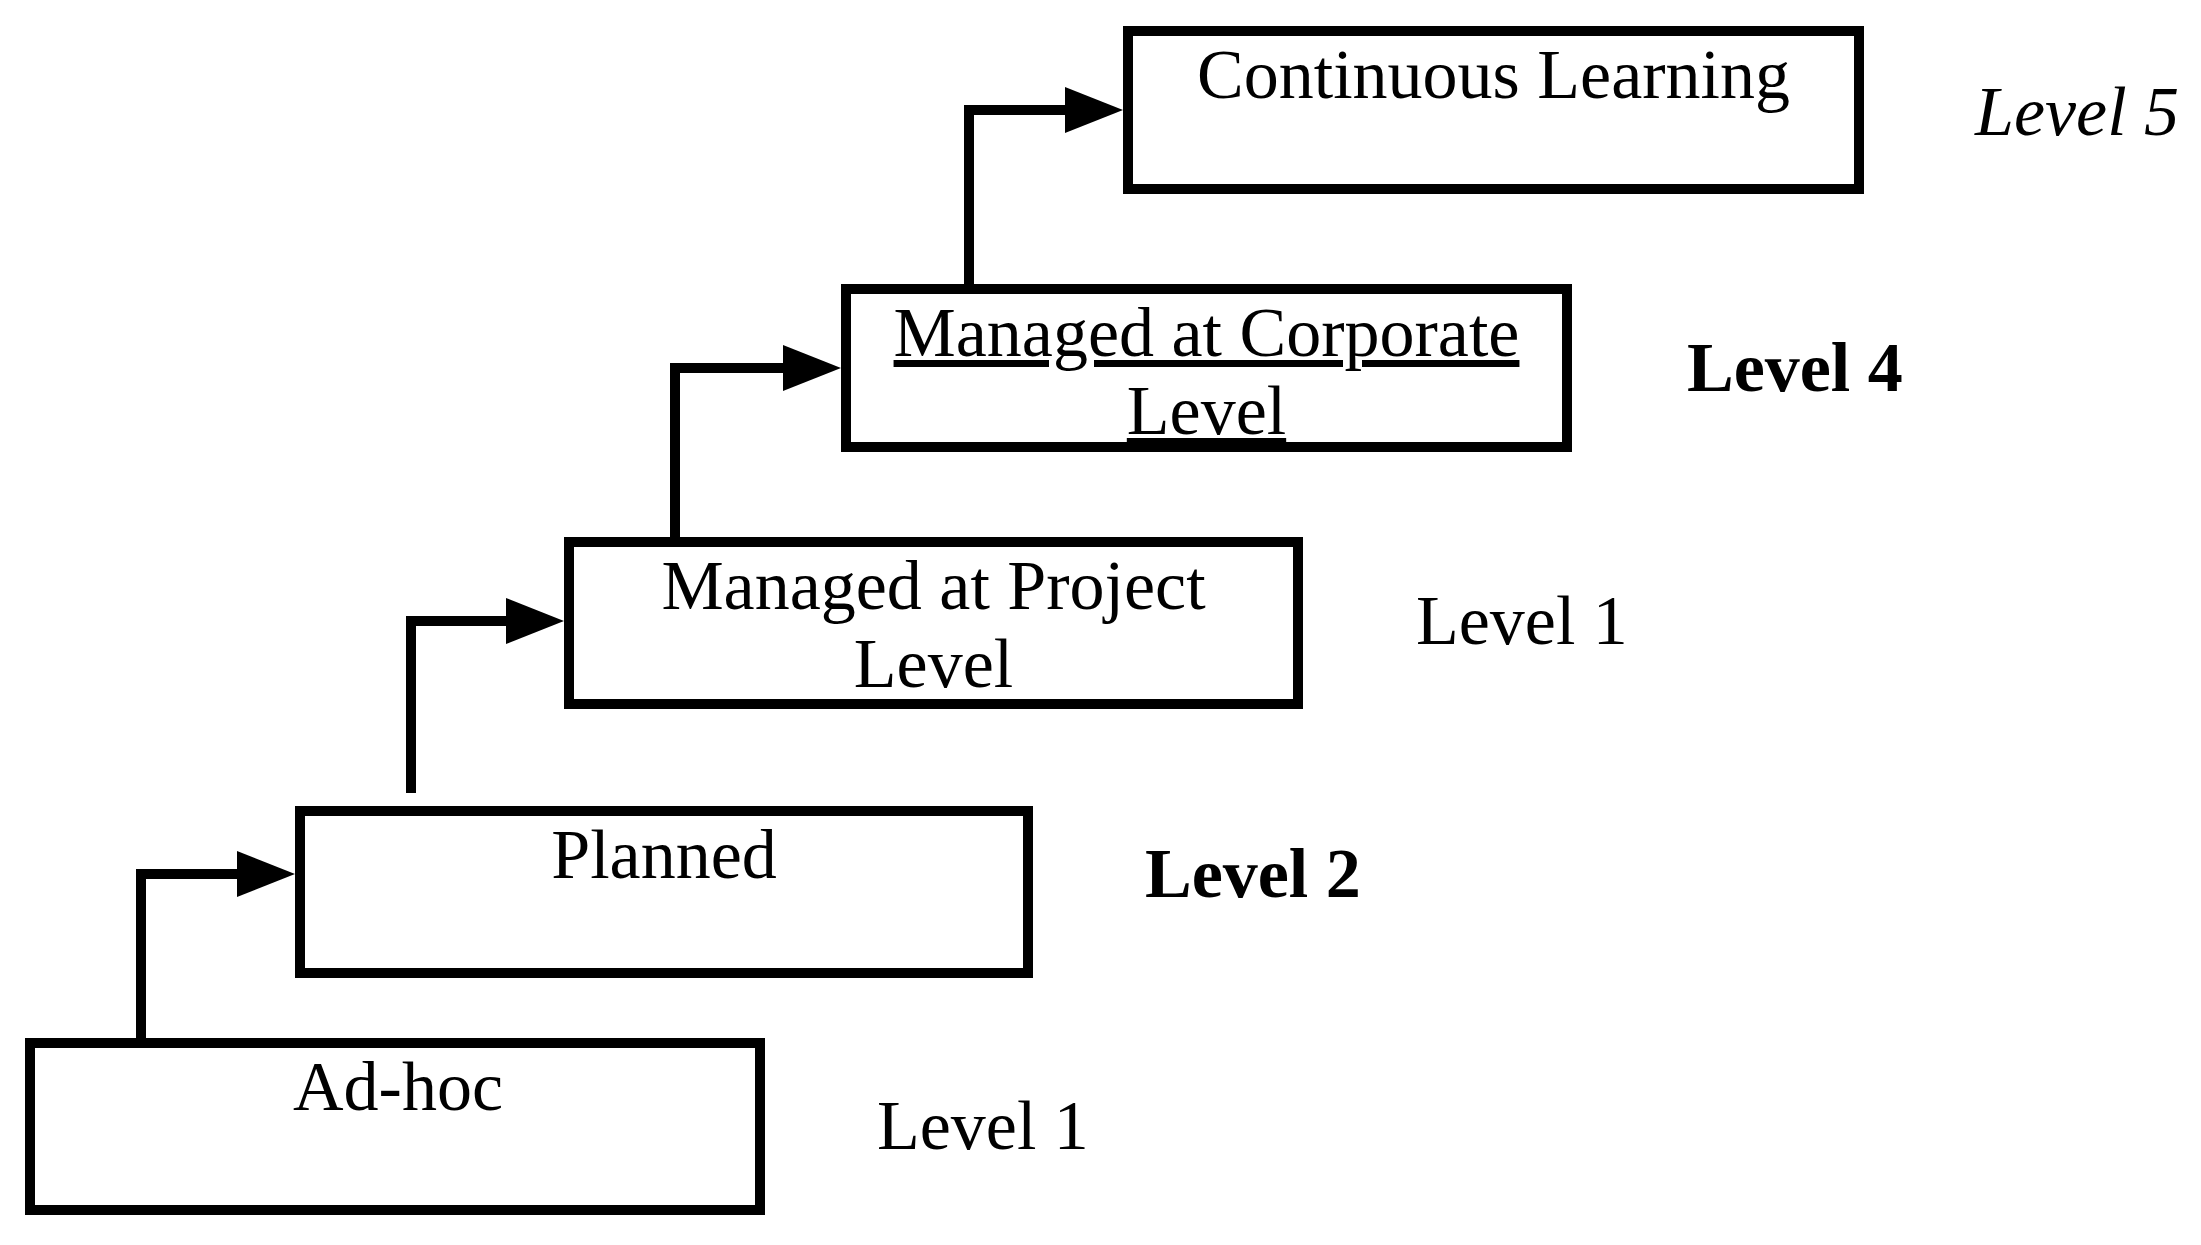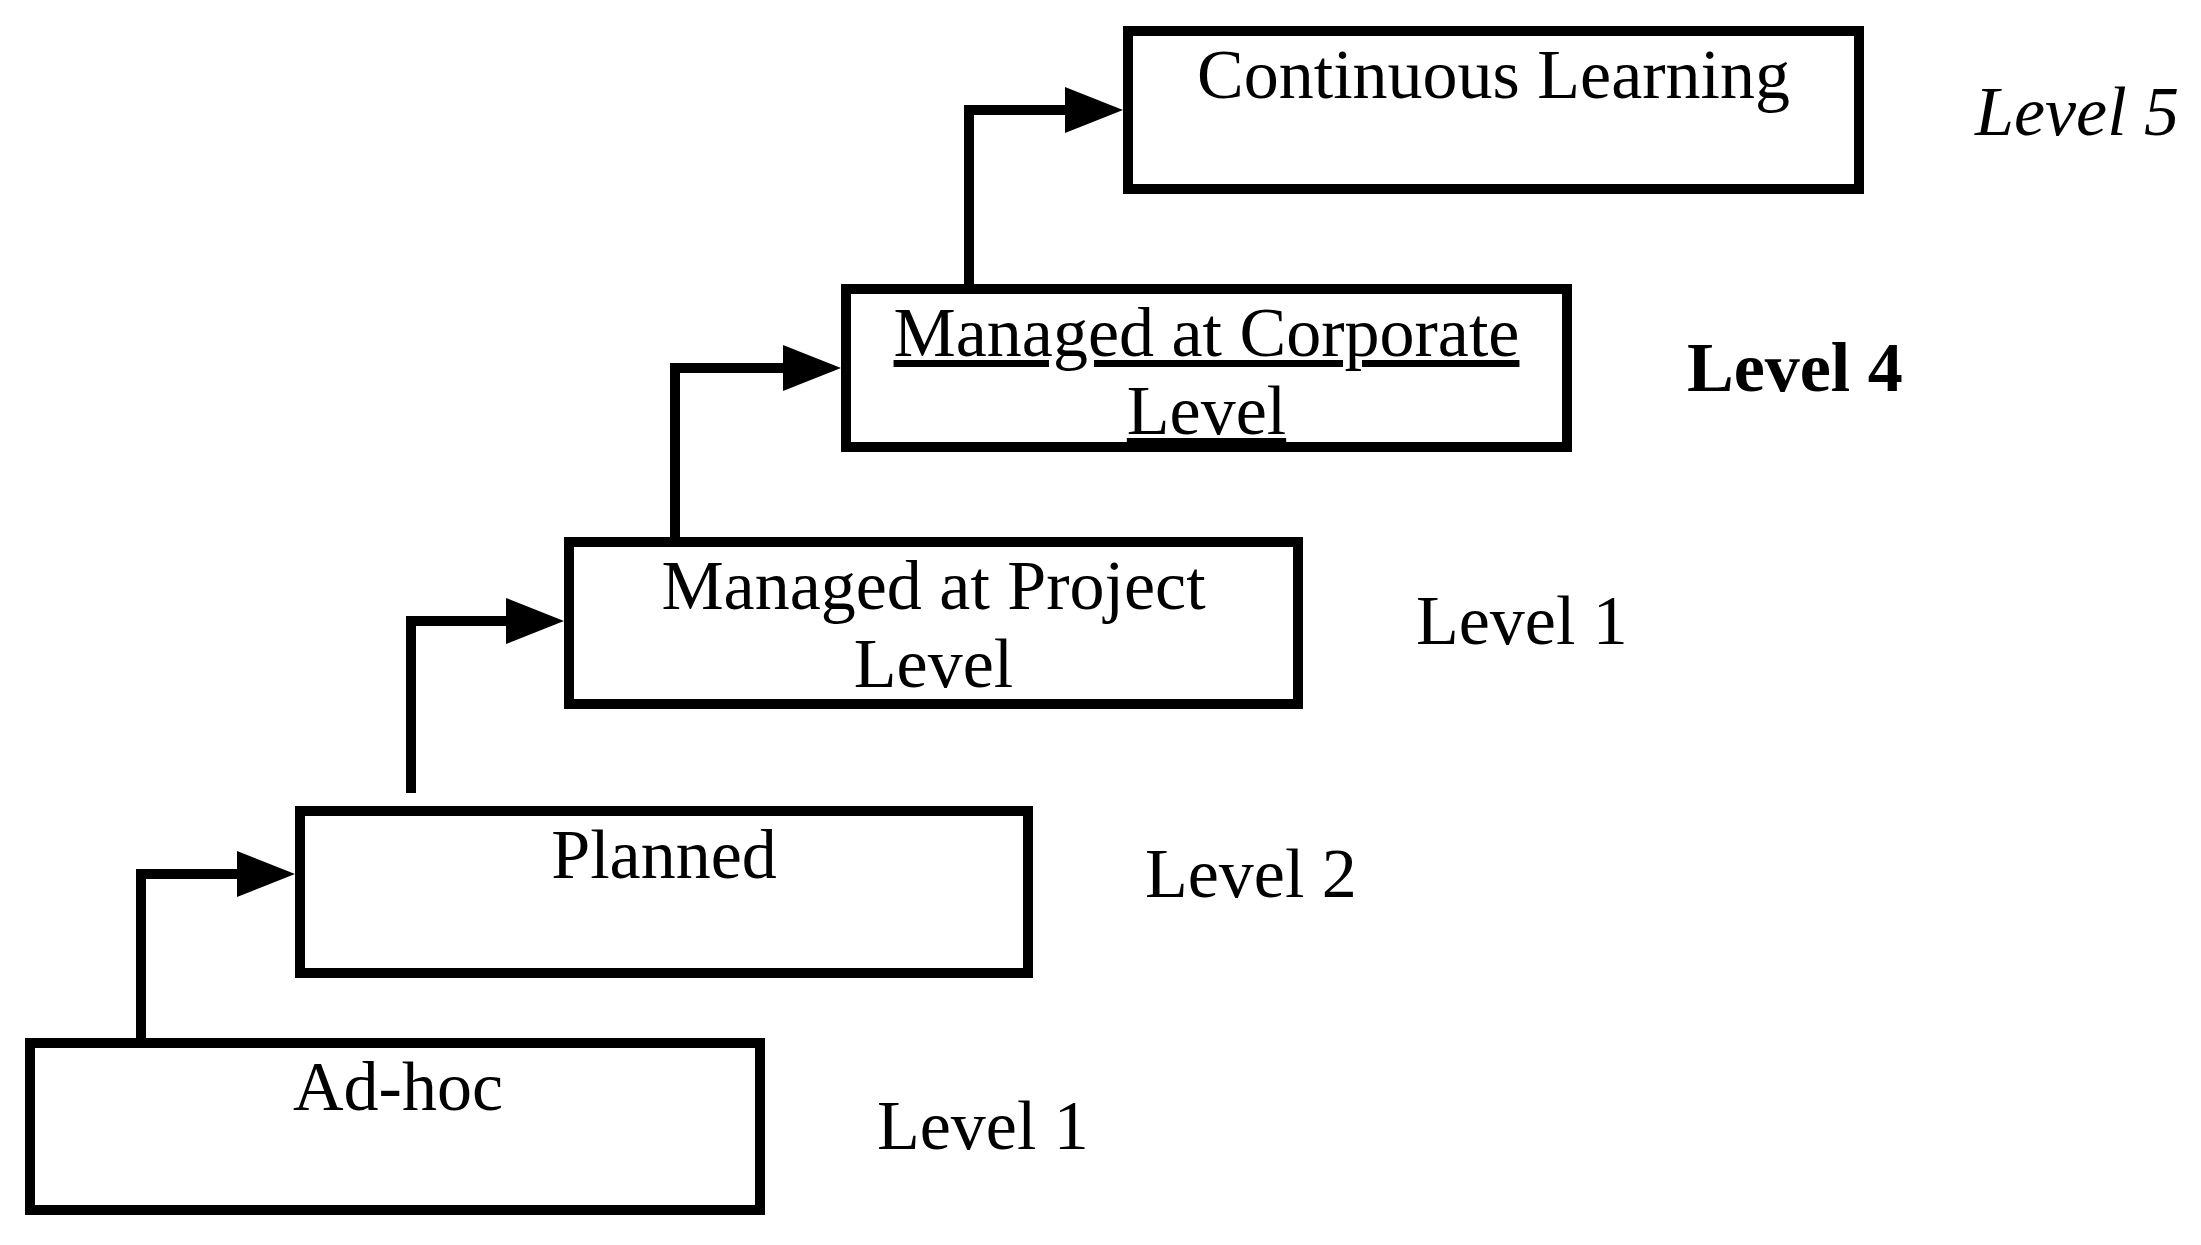--- a/index.html
+++ b/index.html
@@ -36,21 +36,21 @@
     white-space: nowrap;
   }
   
   #box-level-1 { left: 25px;   top: 1038px; width: 740px; height: 177px; padding-left: 6px; }
   #box-level-2 { left: 295px;  top: 788px;  width: 738px; height: 172px; margin-top: 18px; }
   #box-level-3 { left: 564px;  top: 537px;  width: 739px; height: 172px; }
   #box-level-4 { left: 841px;  top: 284px;  width: 731px; height: 168px; text-decoration: underline; }
   #box-level-5 { left: 1123px; top: 26px;   width: 741px; height: 168px; }
   
   #label-level-1 { left: 877px;  top: 1126px; }
-  #label-level-2 { left: 1145px; top: 874px; }
+  #label-level-2 { left: 1145px; top: 874px; font-weight: bold; }
   #label-level-3 { left: 1416px; top: 621px; }
   #label-level-4 { left: 1687px; top: 368px; font-weight: bold; }
   #label-level-5 { left: 1975px; top: 112px; font-style: italic; }
   #arrows {
     position: absolute;
     left: 0; top: 0;
     pointer-events: none;
   }
 </style>
 </head>

